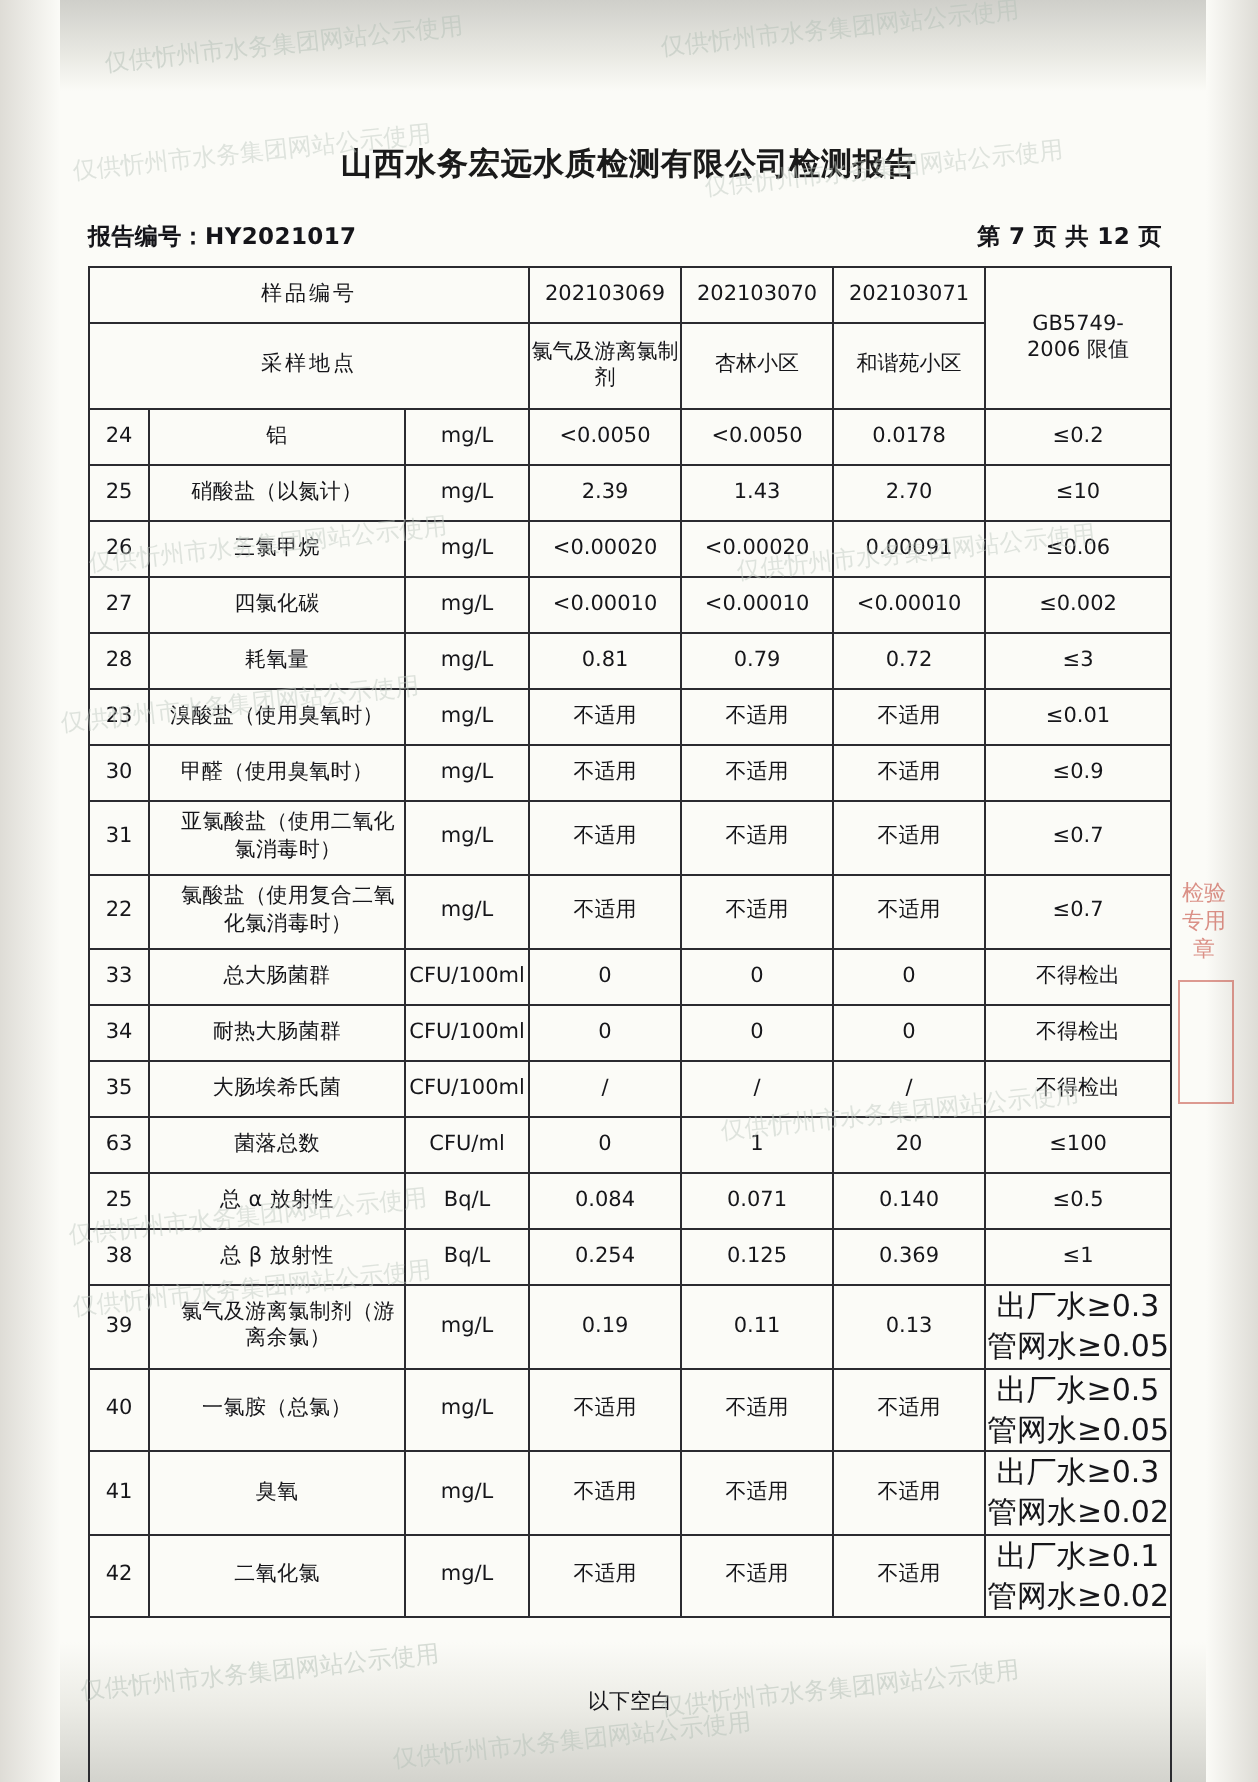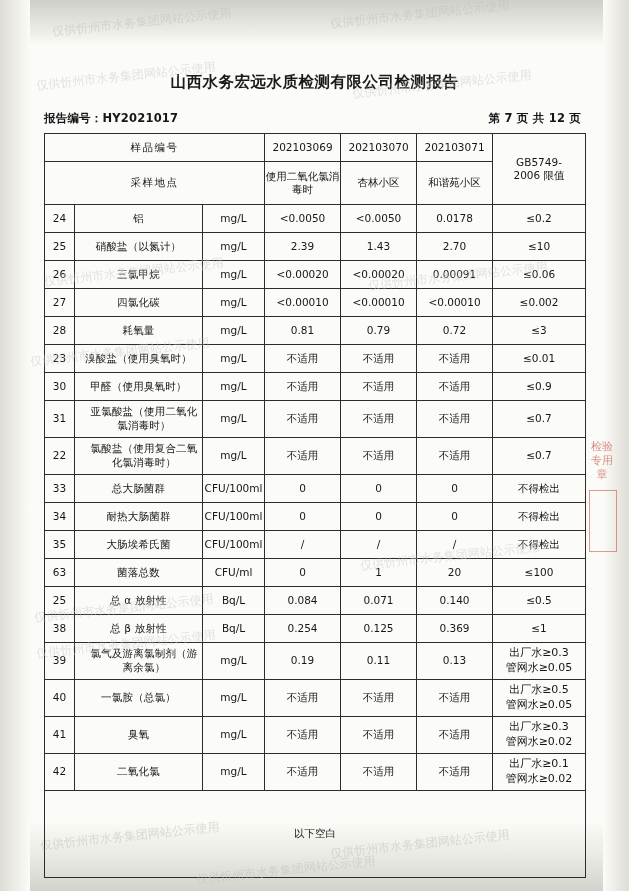--- a/index.html
+++ b/index.html
@@ -112,21 +112,21 @@
   tr.tall-row td { height: 36px; }
 
   .name-cell {
     text-align: left;
     padding-left: 8px;
     font-size: 10.5px;
     letter-spacing: 0.2px;
   }
   .name-cell.two-line { line-height: 1.3; padding-left: 11px; }
   .limit-val { font-size: 10.5px; line-height: 1.3; }
-  .limit-val.small { font-size: 11px; line-height: 1.35; }
+  .limit-val.small { font-size: 15px; line-height: 1.35; }
 
   .tail-cell {
     height: 86px;
     text-align: left;
     vertical-align: top;
     padding: 9px 0 0 10px;
     font-size: 11px;
     margin-top: 36px;
   }
 
@@ -221,21 +221,21 @@
           <td class="hdr-sample">202103069</td>
           <td class="hdr-sample">202103070</td>
           <td class="hdr-sample">202103071</td>
           <td class="limit-cell" rowspan="2">
             <span>GB5749-</span><br>
             <span>2006 限值</span>
           </td>
         </tr>
         <tr>
           <td class="hdr-site hdr-label" colspan="3">采样地点</td>
-          <td class="hdr-site site-cell">使用二氧化氯消毒时</td>
+          <td class="hdr-site site-cell">氯气及游离氯制剂</td>
           <td class="hdr-site site-cell">杏林小区</td>
           <td class="hdr-site site-cell">和谐苑小区</td>
         </tr>
 
         <tr class="data-row">
           <td>24</td>
           <td class="name-cell">铝</td>
           <td>mg/L</td>
           <td>&lt;0.0050</td>
           <td>&lt;0.0050</td>

